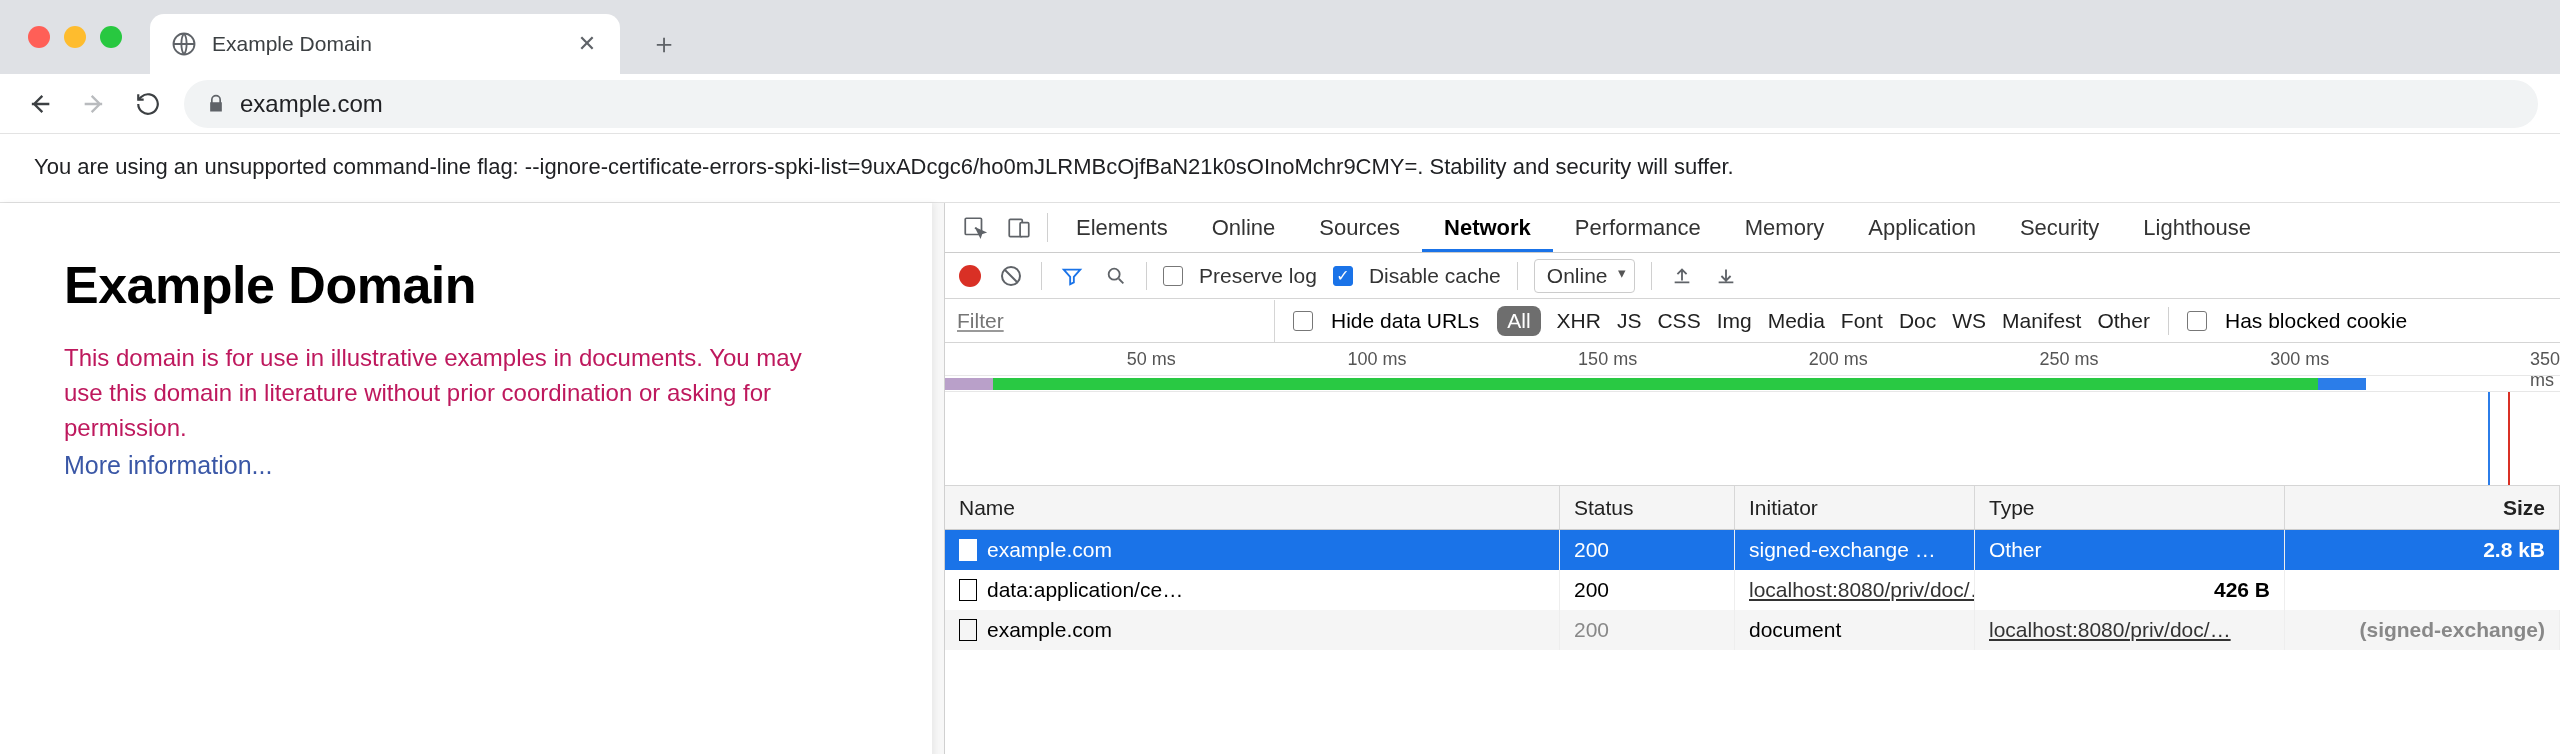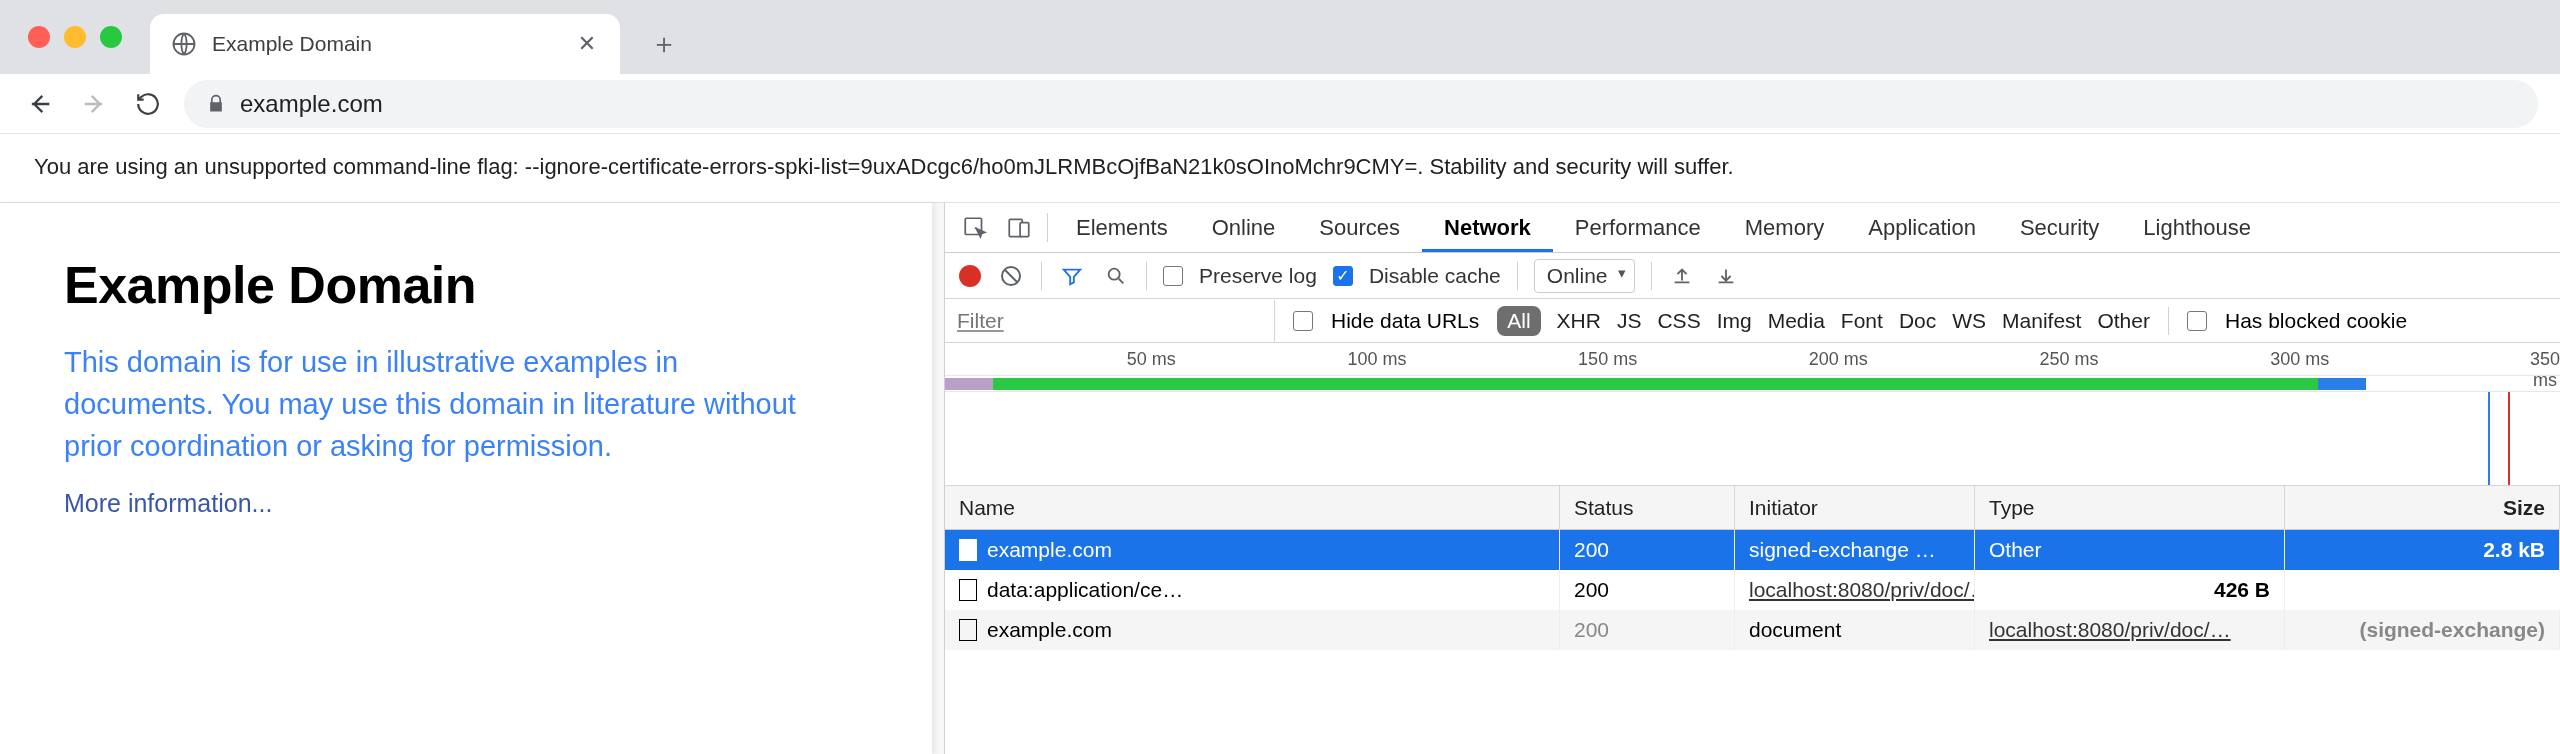--- a/index.html
+++ b/index.html
@@ -21,21 +21,21 @@
   .omnibox { flex: 1; background: #f1f3f4; border-radius: 30px; height: 48px; display: flex; align-items: center; padding: 0 22px; gap: 14px; }
   .omnibox .lock { color: #5f6368; }
   .omnibox .url { font-size: 24px; color: #202124; }
   
   .warning { padding: 20px 34px 22px; font-size: 22px; color: #202124; border-bottom: 1px solid #e0e0e0; }
   
   .body-split { display: flex; height: calc(754px - 74px - 60px - 64px); }
   .page-pane { width: 945px; border-right: 1px solid #d0d0d0; background: #f7f7f7; position: relative; }
   .page-card { position: absolute; left: 0; right: 12px; top: 0; bottom: 0; background: #fff; box-shadow: 3px 0 6px rgba(0,0,0,0.06); padding: 52px 64px; }
   .page-card h1 { font-size: 52px; font-weight: 800; color: #000; margin-bottom: 26px; letter-spacing: -0.5px; }
-  .page-card p { font-size: 29px; color: #3b82f6; line-height: 1.45; max-width: 740px; margin-bottom: 22px; }
+  .page-card p { font-size: 24px; color: #be185d; line-height: 1.45; max-width: 740px; margin-bottom: 6px; }
   .page-card a { font-size: 25px; color: #3a57a6; text-decoration: none; }
   
   .devtools { flex: 1; display: flex; flex-direction: column; background: #fff; overflow: hidden; }
   .dt-tabs { height: 50px; display: flex; align-items: stretch; border-bottom: 1px solid #ccc; padding-left: 8px; gap: 0; }
   .dt-tabs .dt-icon { width: 44px; display: flex; align-items: center; justify-content: center; color: #5f6368; }
   .dt-sep { width: 1px; background: #d0d0d0; margin: 10px 6px; }
   .dt-tab { padding: 0 22px; display: flex; align-items: center; font-size: 22px; color: #333; cursor: pointer; }
   .dt-tab.active { color: #000; font-weight: 700; box-shadow: inset 0 -3px 0 #1a73e8; }
   
   .dt-toolbar { height: 46px; display: flex; align-items: center; gap: 16px; padding: 0 14px; border-bottom: 1px solid #d5d5d5; font-size: 21px; color: #333; }
@@ -232,21 +232,21 @@
     </div>
 
     <div class="dt-overview">
       <div class="ov-ticks" id="ov-ticks-host">
           <span style="left: 14.2857%;">50 ms</span>
           <span style="left: 28.5714%;">100 ms</span>
           <span style="left: 42.8571%;">150 ms</span>
           <span style="left: 57.1429%;">200 ms</span>
           <span style="left: 71.4286%;">250 ms</span>
           <span style="left: 85.7143%;">300 ms</span>
-          <span style="left: 100%; text-align: center;">350 ms</span>
+          <span style="left: 100%;">350 ms</span>
         </div>
       <div class="ov-bars">
         <div class="ov-bar" style="left:0;width:3%;background:#b9a0c9"></div>
         <div class="ov-bar" style="left:3%;width:82%;background:#29c943"></div>
         <div class="ov-bar" style="left:85%;width:3%;background:#2b7de9"></div>
       </div>
       <div class="ov-wf">
         <div style="position:absolute;right:70px;top:0;bottom:0;width:2px;background:#2b7de9"></div>
         <div style="position:absolute;right:50px;top:0;bottom:0;width:2px;background:#d93025"></div>
       </div>

